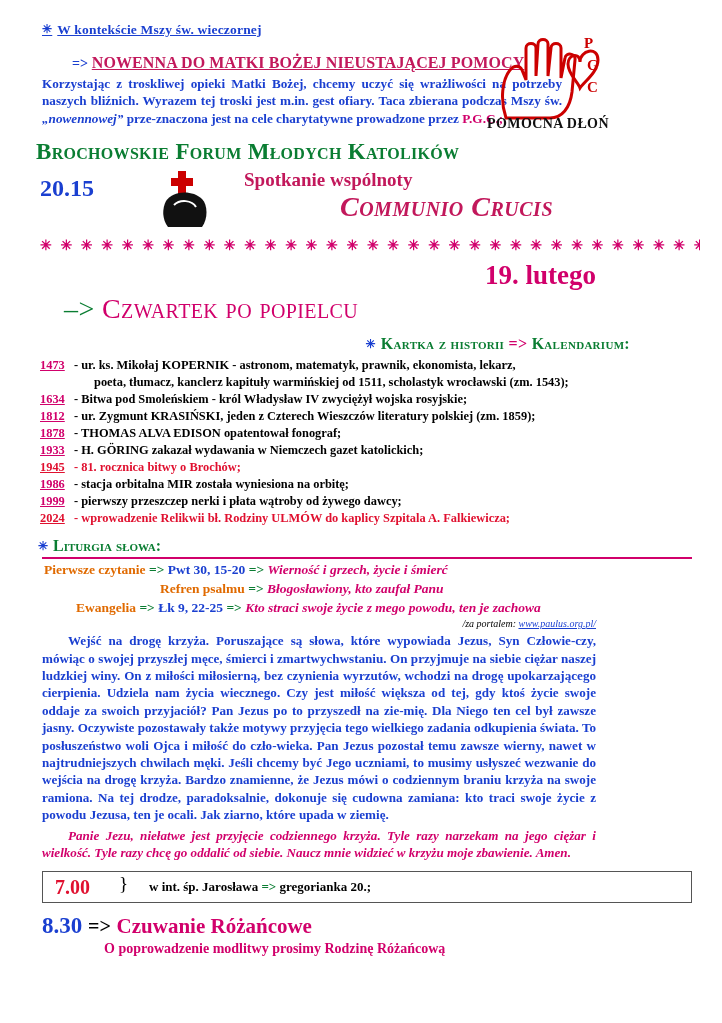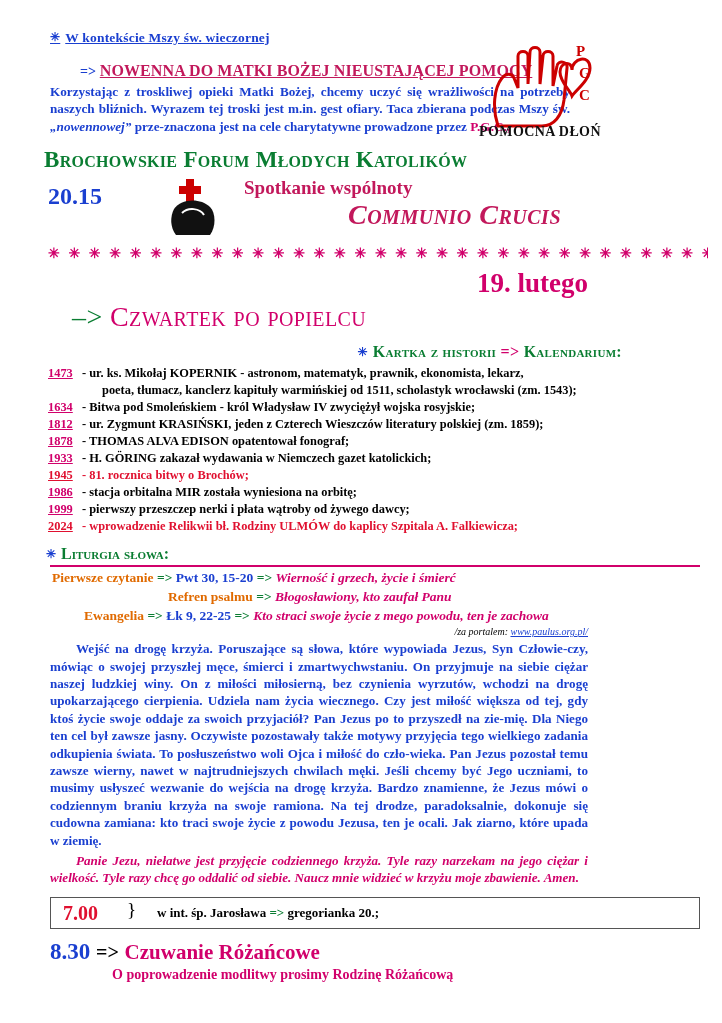--- a/index.html
+++ b/index.html
@@ -11,21 +11,21 @@
     width: 722px;
     height: 1023px;
     font-family: "Liberation Serif", serif;
     position: relative;
     overflow: hidden;
   }
   .page {
     width: 638px;
     height: 1023px;
     position: relative;
-    padding: 16px;
+    padding: 8px;
     box-sizing: border-box;
   }
 
   
   .top-block {
     position: relative;
     padding: 14px 22px 0 34px;
   }
   .top-line1 {
     font-size: 13.5px;
@@ -111,21 +111,21 @@
   }
   .cross-mark {
     position: absolute;
     left: 150px;
     top: 0px;
     width: 56px;
     height: 62px;
   }
   .spotkanie {
     position: absolute;
-    left: 228px;
+    left: 236px;
     top: 2px;
     font-size: 19px;
     font-weight: bold;
     color: #c2185b;
   }
   .communio {
     position: absolute;
     left: 332px;
     top: 24px;
     font-size: 28px;

